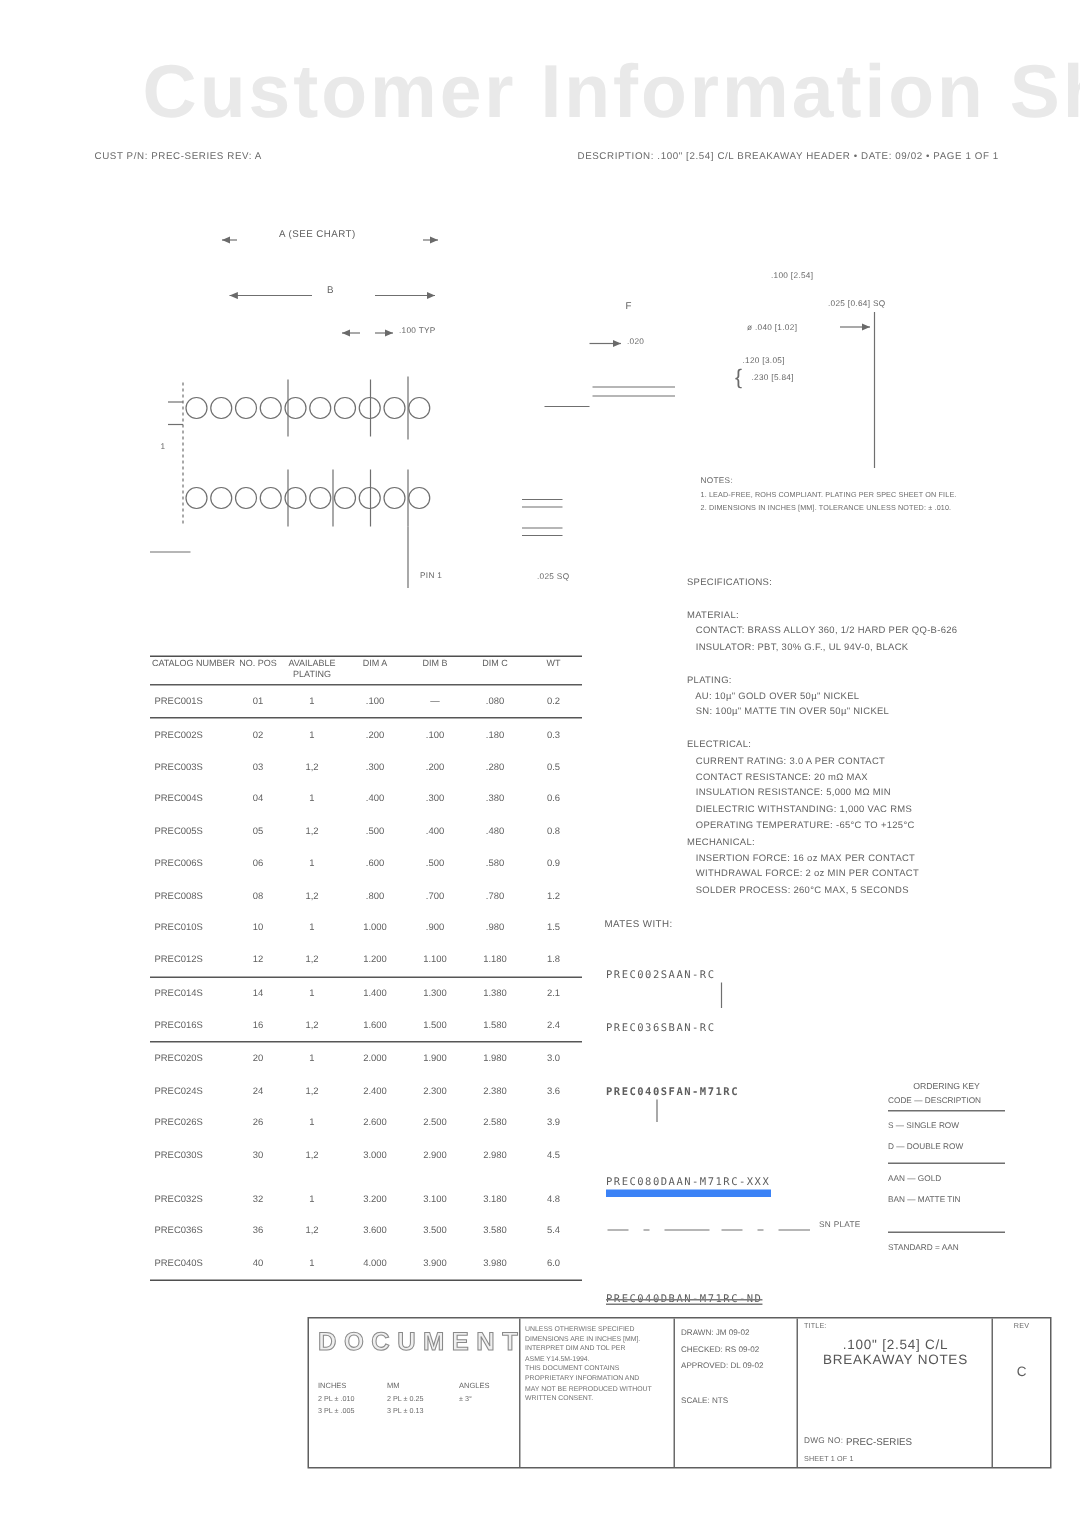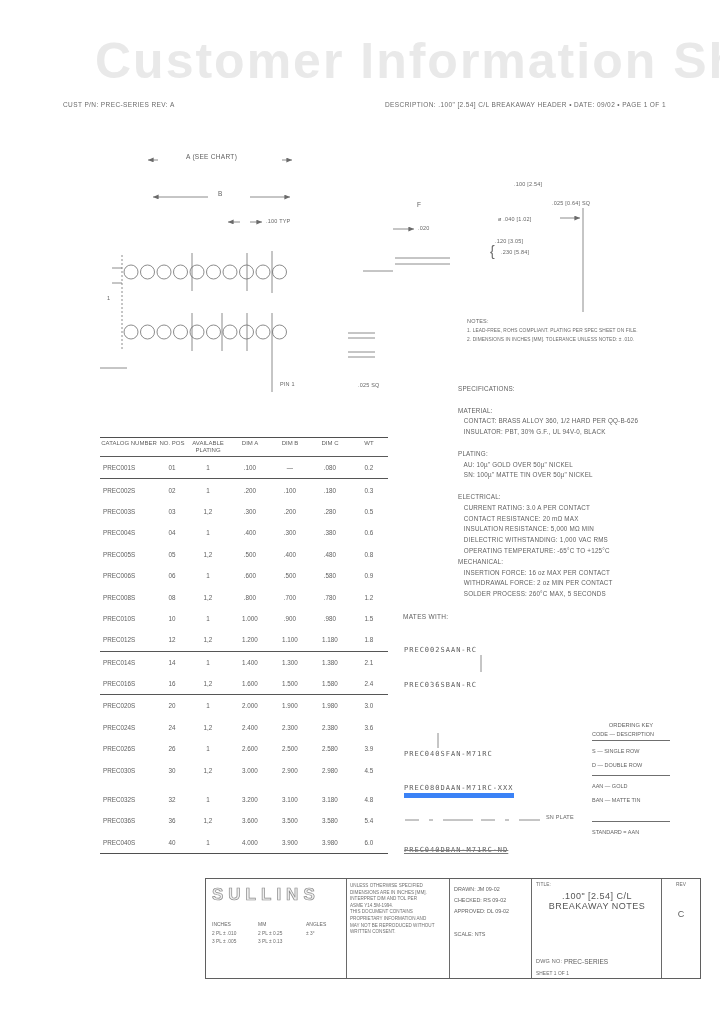--- a/index.html
+++ b/index.html
@@ -14,21 +14,21 @@
   .xxs{font-size:4.8px;letter-spacing:.1px;color:#6b6b6b;white-space:nowrap;}
   .ctr{text-align:center;}
   svg.lines{position:absolute;left:0;top:0;pointer-events:none;}
   
   #specs{width:250px;}
   .spec-line{font-size:6.3px;line-height:10.8px;min-height:10.8px;color:#616161;
              letter-spacing:.2px;white-space:pre;}
   
   .code{font-family:"DejaVu Sans Mono",monospace;font-size:7px;letter-spacing:1px;color:#5d5d5d;}
   .uline{border-bottom:5px solid #3b82f6;padding-bottom:1px;}
-  .struck{text-decoration:underline line-through;text-decoration-color:#7a7a7a;}
+  .struck{text-decoration:underline line-through;text-decoration-color:#7a7a7a;margin-top:16px;}
   
   #keytable{width:78px;font-size:5.5px;color:#636363;}
   #keytable .kt-title{font-size:5.8px;margin-bottom:3px;}
   #keytable .kt-sub{margin-bottom:3px;}
   #keytable .rule{border-top:1px solid #6f6f6f;margin:3px 0;}
   #keytable .kt-row{line-height:14px;}
   
   #cat{border-collapse:collapse;table-layout:fixed;width:288px;font-size:6.3px;color:#606060;}
   #cat th{font-weight:normal;font-size:6px;line-height:7px;vertical-align:top;padding:2px 1px;}
   #cat td{text-align:center;padding:0 1px;height:21.4px;}
@@ -164,21 +164,21 @@
       <div class="spec-line">   OPERATING TEMPERATURE: -65°C TO +125°C</div>
       <div class="spec-line">MECHANICAL:</div>
       <div class="spec-line">   INSERTION FORCE: 16 oz MAX PER CONTACT</div>
       <div class="spec-line">   WITHDRAWAL FORCE: 2 oz MIN PER CONTACT</div>
       <div class="spec-line">   SOLDER PROCESS: 260°C MAX, 5 SECONDS</div>
     </div>
 
   <div class="abs lb" style="left:403px;top:613px;">MATES WITH:</div>
   <div class="abs code" style="left:404px;top:646px;text-align:right;">PREC002SAAN-RC</div>
   <div class="abs code" style="left:404px;top:681px;">PREC036SBAN-RC</div>
-  <div class="abs code" style="left:404px;top:750px;">PREC040SFAN-M71RC</div>
+  <div class="abs code" style="left:404px;top:724px;font-weight:bold;">PREC040SFAN-M71RC</div>
   <div class="abs code uline" style="left:404px;top:784px;">PREC080DAAN-M71RC-XXX</div>
   <div class="abs xs" style="left:546px;top:814px;">SN PLATE</div>
   <div class="abs code struck" style="left:404px;top:846px;">PREC040DBAN-M71RC-ND</div>
 
   <div id="keytable" class="abs" style="left:592px;top:722px;">
     <div class="kt-title ctr">ORDERING KEY</div>
     <div class="kt-sub">CODE — DESCRIPTION</div>
     <div class="rule"></div>
     <div class="kt-row">S — SINGLE ROW</div>
     <div class="kt-row">D — DOUBLE ROW</div>
@@ -389,21 +389,21 @@
           <td>4.000</td>
           <td>3.900</td>
           <td>3.980</td>
           <td>6.0</td>
         </tr>
       </tbody>
   </table>
 
   <div id="tb" class="abs">
 
-    <div class="abs logo" style="left:6px;top:6px;">SULLINS</div>
+    <div class="abs logo" style="left:6px;top:6px;">DOCUMENT</div>
     <div class="logo abs" style="left:6px;top:4px;opacity:0;">.</div>
     <div class="abs tol-h" style="left:6px;top:42px;">INCHES</div>
     <div class="abs tol-r" style="left:6px;top:51px;">2 PL ± .010</div>
     <div class="abs tol-r" style="left:6px;top:59px;">3 PL ± .005</div>
     <div class="abs tol-h" style="left:52px;top:42px;">MM</div>
     <div class="abs tol-r" style="left:52px;top:51px;">2 PL ± 0.25</div>
     <div class="abs tol-r" style="left:52px;top:59px;">3 PL ± 0.13</div>
     <div class="abs tol-h" style="left:100px;top:42px;">ANGLES</div>
     <div class="abs tol-r" style="left:100px;top:51px;">± 3°</div>
 

